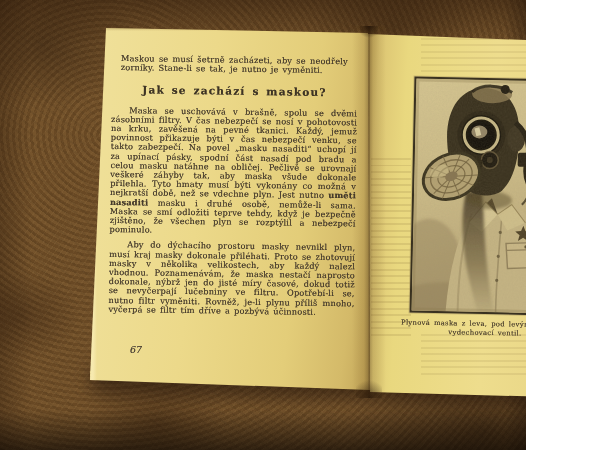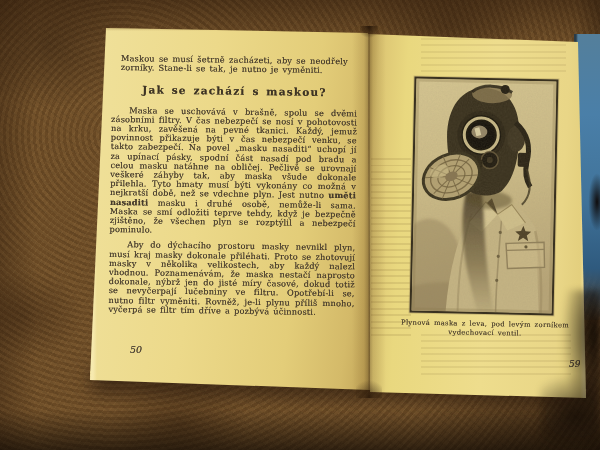--- a/index.html
+++ b/index.html
@@ -1,17 +1,17 @@
 <!DOCTYPE html>
 <html><head>
 <meta charset="utf-8">
 <style>
   html,body{margin:0;padding:0;}
   .scene{
-    position:relative; width:600px; height:450px; overflow:hidden;
+    position:relative; width:526px; height:450px; overflow:hidden;
     background-color:#6f4d26;
     background-image:
       radial-gradient(140px 90px at 8% 10%, rgba(25,12,4,.38), transparent 70%),
       radial-gradient(200px 120px at 92% 96%, rgba(20,10,3,.42), transparent 70%),
       radial-gradient(120px 80px at 75% 6%, rgba(30,15,5,.32), transparent 70%),
       radial-gradient(100px 70px at 30% 94%, rgba(40,22,8,.35), transparent 70%),
       radial-gradient(80px 60px at 4% 70%, rgba(30,14,5,.3), transparent 75%),
       repeating-radial-gradient(circle at 20% 30%, rgba(0,0,0,.06) 0 3px, rgba(255,230,170,.045) 3px 6px),
       repeating-linear-gradient(37deg, rgba(0,0,0,.055) 0 2px, transparent 2px 6px),
       repeating-linear-gradient(-53deg, rgba(255,220,150,.045) 0 1px, transparent 1px 5px);
@@ -104,21 +104,21 @@
   <div class="stack stack-left"></div>
   <div class="stack stack-right"></div>
 
   <div class="page left-page">
     <div class="text-col">
       <p class="intro">Maskou se musí šetrně zacházeti, aby se neodřely zorníky. Stane-li se tak, je nutno je vyměniti.</p>
       <h2 class="heading">Jak se zachází s maskou?</h2>
       <p class="para"><span>Maska se uschovává v brašně, spolu se dvěmi zásobními filtry. V čas nebezpečí se nosí v pohotovosti na krku, zavěšená na pevné tkanici. Každý, jemuž povinnost přikazuje býti v čas nebezpečí venku, se takto zabezpečí. Na povel „masku nasaditi“ uchopí jí za upínací pásky, spodní část nasadí pod bradu a celou masku natáhne na obličej. Pečlivě se urovnají veškeré záhyby tak, aby maska všude dokonale přilehla. Tyto hmaty musí býti vykonány co možná v nejkratší době, než se vdechne plyn. Jest nutno </span><b>uměti nasaditi</b><span> masku i druhé osobě, nemůže-li sama. Maska se smí odložiti teprve tehdy, když je bezpečně zjištěno, že všechen plyn se rozptýlil a nebezpečí pominulo.</span></p>
       <p class="para">Aby do dýchacího prostoru masky nevnikl plyn, musí kraj masky dokonale přiléhati. Proto se zhotovují masky v několika velikostech, aby každý nalezl vhodnou. Poznamenávám, že maska nestačí naprosto dokonale, nýbrž jen do jisté míry časové, dokud totiž se nevyčerpají lučebniny ve filtru. Opotřebí-li se, nutno filtr vyměniti. Rovněž, je-li plynu příliš mnoho, vyčerpá se filtr tím dříve a pozbývá účinnosti.</p>
     </div>
-    <div class="pagenum pagenum-left">50</div>
+    <div class="pagenum pagenum-left">67</div>
   </div>
 
   <div class="page right-page">
     <div class="ghost ghost1"></div>
     <div class="ghost ghost2"></div>
     <div class="ghost ghost3"></div>
 
     <div class="photo-frame">
       <svg viewBox="0 0 140 232" width="140" height="232" preserveAspectRatio="none">
         <defs>

